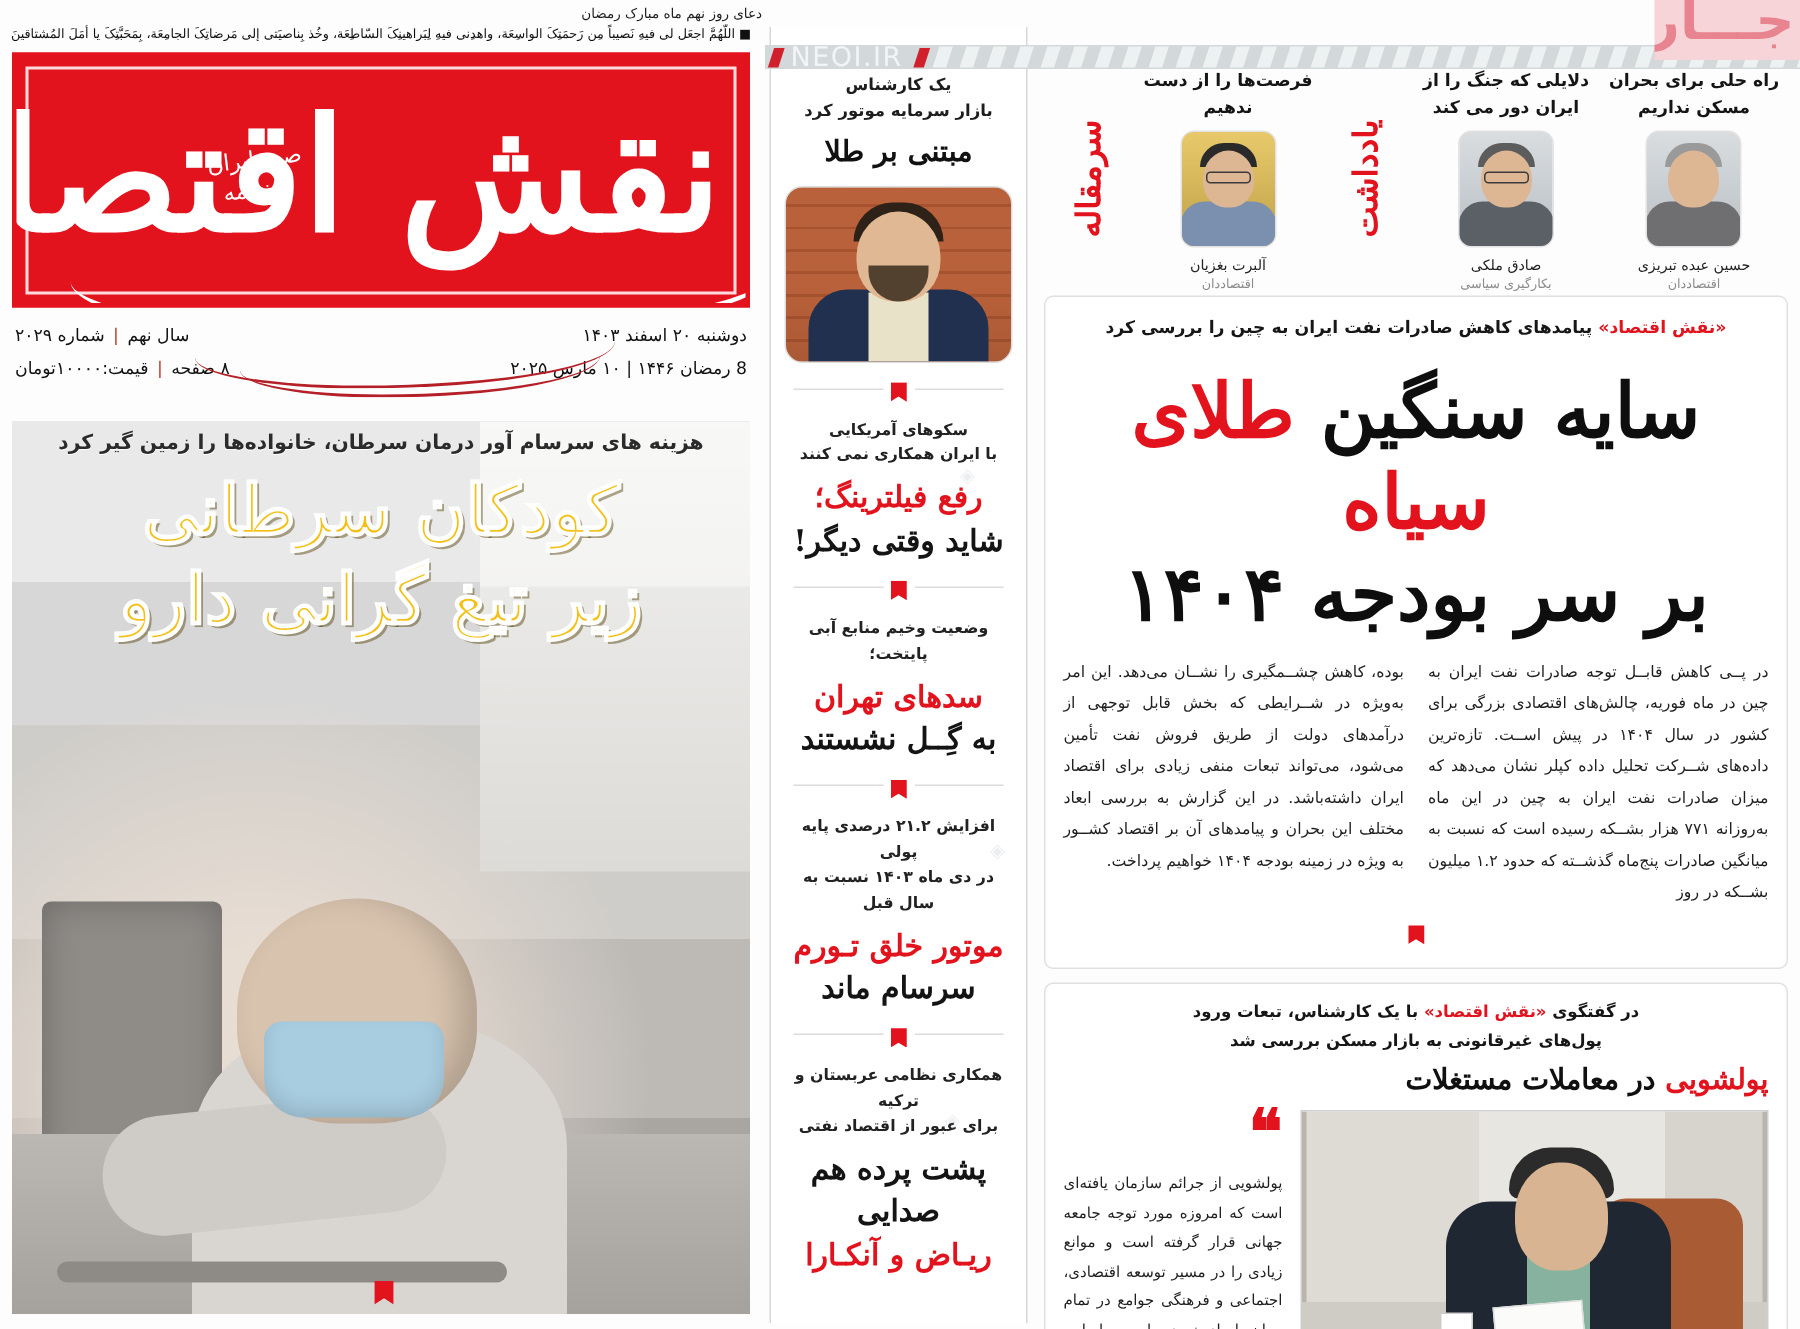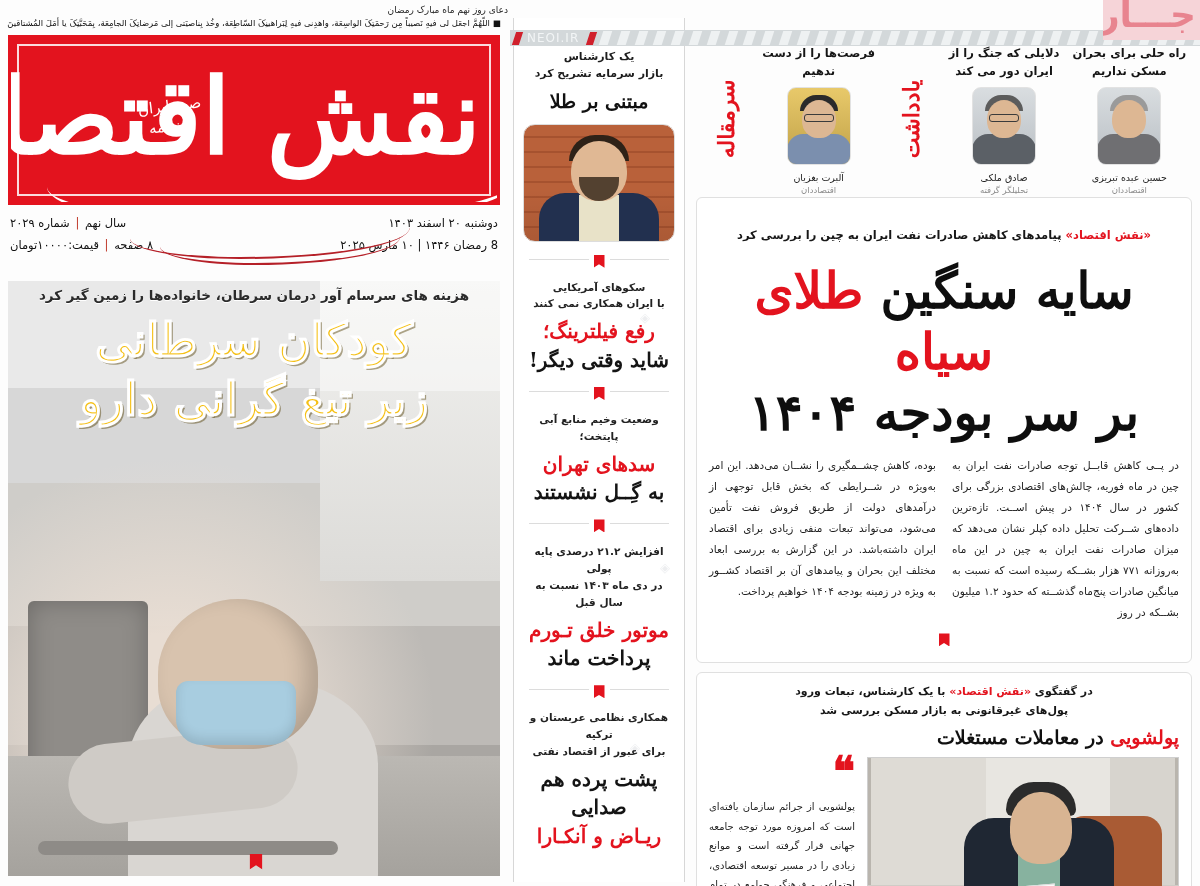--- a/index.html
+++ b/index.html
@@ -21,21 +21,21 @@
   .wm-strip {
     position: absolute; top: 30px; left: 510px; width: 690px; height: 16px;
     background: #d3d8da;
     overflow: hidden;
     display: flex; align-items: center;
     z-index: 40;
     direction: ltr;
   }
   .wm-dia { width: 9px; height: 14px; background: #eef1f2; transform: skewX(-18deg); margin-right: 9px; flex: 0 0 auto;}
   .wm-red { width: 7px; height: 13px; background: #d0202c; transform: skewX(-18deg); margin-right: 6px; margin-left:4px; flex:0 0 auto;}
-  .wm-text { color: #f2f5f6; font-size: 12px; letter-spacing: 1px; font-family: "DejaVu Sans", sans-serif; margin-right: 5px; flex: 0 0 auto; }
+  .wm-text { color: #f2f5f6; font-size: 18px; letter-spacing: 1px; font-family: "DejaVu Sans", sans-serif; margin-right: 5px; flex: 0 0 auto; }
 
   .jar-box {
     position: absolute; top: 0px; left: 1103px; width: 97px; height: 40px;
     background: #f6d4d8; z-index: 41;
     overflow: hidden;
   }
   .jar-box span {
     position: absolute; right: 4px; top: -6px;
     font-size: 36px; color: #e8848f; font-weight: bold;
     font-family: "DejaVu Sans", sans-serif;
@@ -251,21 +251,21 @@
   .oh-torso{ position:absolute; left:50%; transform:translateX(-50%); bottom: 0; width: 64px; height: 30px; border-radius: 16px 16px 0 0;}
   .oh-glass{ position:absolute; left:50%; transform:translateX(-50%); top: 26px; width: 30px; height: 8px; border: 1.4px solid #3b3b3b; border-radius: 3px;}
   .op-item .oname {
     margin-top: 5px; font-size: 9.5px; color: #222; line-height: 1.6;
   }
   .op-item .orole { font-size: 8.5px; color: #8c8c8c; }
   .op-item .orule { margin: 3px auto 0 auto; width: 70%; border-top: 1px solid #ddd; padding-top: 2px;}
 
   
   .card {
-    border: 1px solid #e0e0e0; border-radius: 6px; padding: 28px 12px 14px 12px;
+    border: 1px solid #e0e0e0; border-radius: 6px; padding: 11px 12px 14px 12px;
     margin-top: 4px; background: #fff; position: relative;
   }
   .card .kicker {
     text-align: center; font-size: 11.5px; color: #171717; font-weight: bold;
     line-height: 1.6;
   }
   .card .kicker .hl { color: #e3131e; }
   .lead-title {
     text-align: center;
     font-family: "DejaVu Serif", serif;
@@ -423,21 +423,21 @@
         <span class="flag"></span>
       </div>
     </div>
   </div>
 
   <div class="mid-col">
 
     <div class="mid-lead">
       <div class="kicker">
         <div>یک کارشناس</div>
-        <div>بازار سرمایه تشریح کرد</div>
+        <div>بازار سرمایه موتور کرد</div>
       </div>
       <div class="title">
         <div>مبتنی بر طلا</div>
       </div>
       <div class="mid-photo">
         <div class="mp-torso"></div>
           <div class="mp-shirt"></div>
         <div class="mp-hair"></div>
           <div class="mp-head"></div>
           <div class="mp-beard"></div>
@@ -474,21 +474,21 @@
       <span class="flag-wrap"><span class="flag small"></span></span>
     </div>
 
     <div class="mid-item">
       <div class="kicker">
         <div>افزایش ۲۱.۲ درصدی پایه پولی</div>
         <div>در دی ماه ۱۴۰۳ نسبت به سال قبل</div>
       </div>
       <div class="title">
         <div><span class="hl">موتور خلق تـورم</span></div>
-        <div>پرداخت ماند</div>
+        <div>سرسام ماند</div>
       </div>
     </div>
     <div class="mid-sep">
       <span class="flag-wrap"><span class="flag small"></span></span>
     </div>
 
     <div class="mid-item">
       <div class="kicker">
         <div>همکاری نظامی عربستان و ترکیه</div>
         <div>برای عبور از اقتصاد نفتی</div>
@@ -519,21 +519,21 @@
 
       <div class="op-item">
         <div class="otitle">دلایلی که جنگ را از ایران دور می کند</div>
         <div class="ophoto">
           <div class="oh-torso" style="background:#5b6066"></div>
           <div class="oh-hair" style="background:#5c5c5c"></div>
           <div class="oh-head"></div>
           <div class="oh-glass"></div>
         </div>
         <div class="oname">صادق ملکی</div>
-        <div class="orole">تحلیلگر گرفته</div>
+        <div class="orole">بکارگیری سیاسی</div>
         <div class="orule"><span class="flag small"></span></div>
       </div>
 
       <div class="op-label">
         <span>یادداشت</span>
       </div>
 
       <div class="op-item gold">
         <div class="otitle">فرصت‌ها را از دست ندهیم</div>
         <div class="ophoto">

